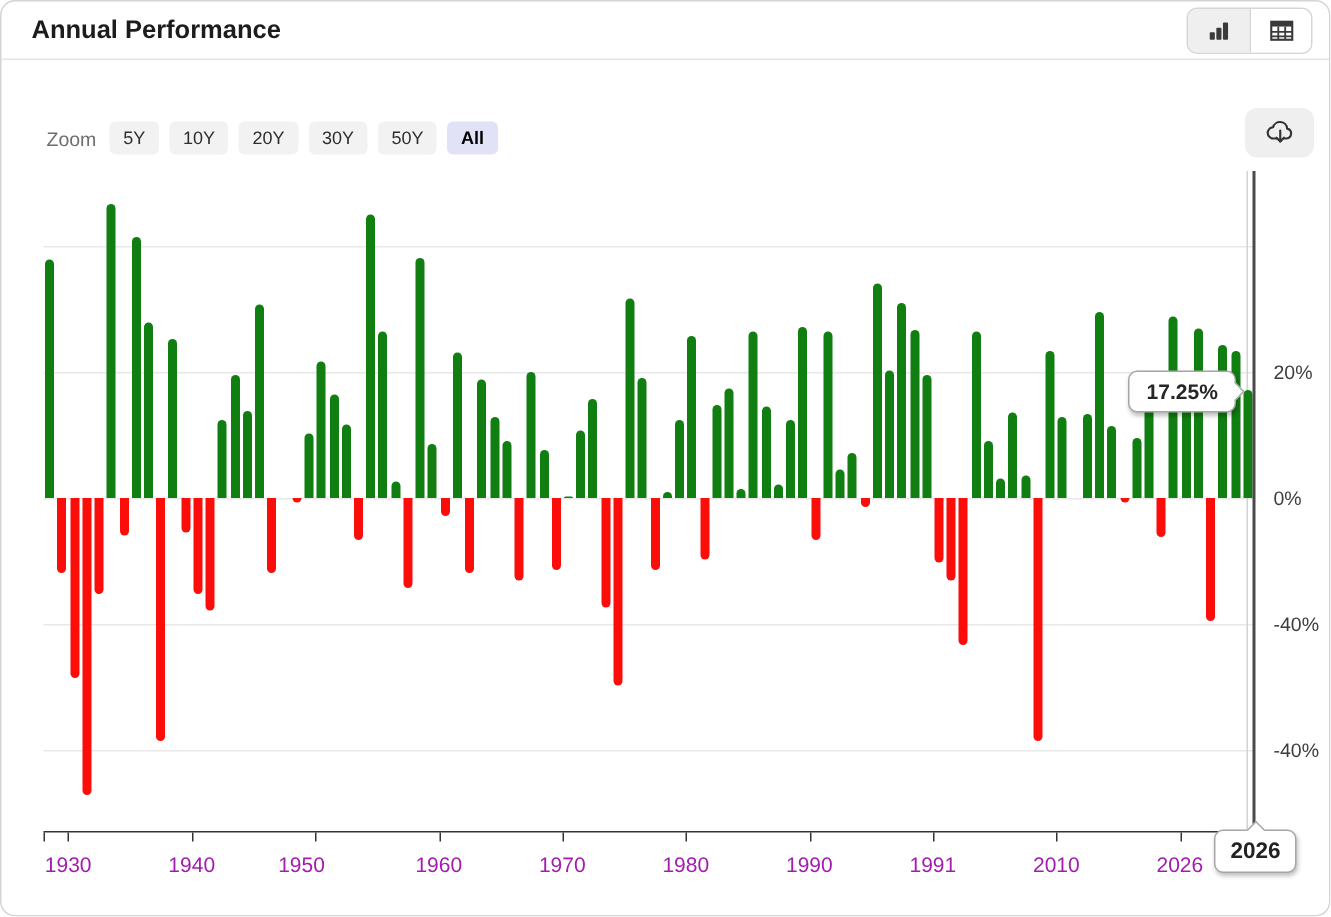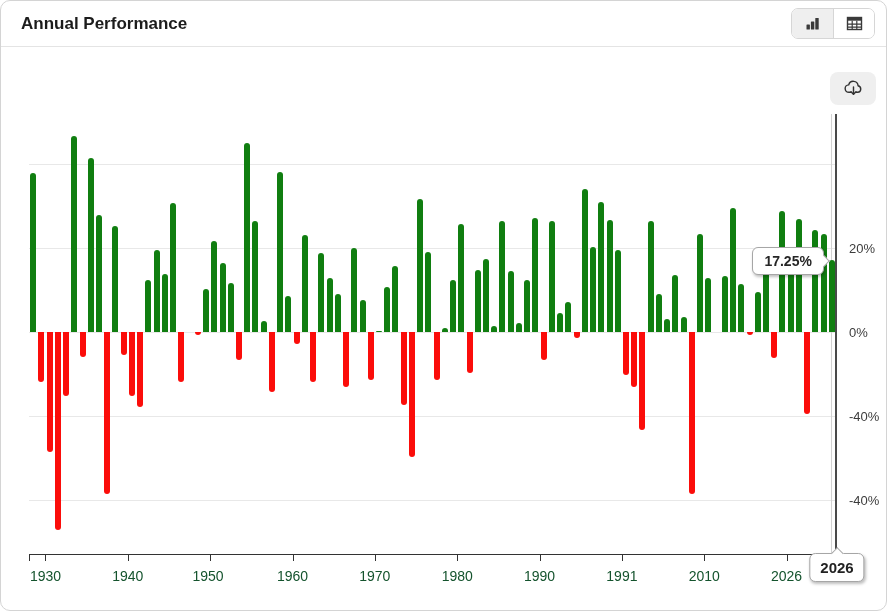--- a/index.html
+++ b/index.html
@@ -1,20 +1,20 @@
 <!DOCTYPE html>
 <html><head>
 <meta charset="utf-8">
 <style>
   html,body{margin:0;padding:0;background:#fff;}
   body{width:887px;height:611px;position:relative;font-family:"Liberation Sans",sans-serif;}
   .card{position:absolute;inset:0;background:#fff;border:1px solid #d4d4d4;border-radius:10px;box-sizing:border-box;overflow:hidden;}
 
   
-  .card-header{position:absolute;top:0;left:0;right:0;height:46px;border-bottom:1px solid #e4e4e4;
+  .card-header{position:absolute;top:0;left:0;right:0;height:39px;border-bottom:1px solid #e4e4e4;
     display:flex;align-items:center;justify-content:space-between;padding:0 11px 0 20px;box-sizing:border-box;}
   .title{font-size:17px;font-weight:700;color:#1c1c1c;margin:0;}
   .view-toggle{display:flex;border:1px solid #d6d6d6;border-radius:7px;overflow:hidden;background:#fff;}
   .toggle-btn{width:41px;height:29px;display:flex;align-items:center;justify-content:center;background:#fff;border:none;padding:0;cursor:pointer;}
   .toggle-btn.active{background:#efefef;}
   .toggle-btn + .toggle-btn{border-left:1px solid #d6d6d6;}
 
   
   .zoom-row{position:absolute;top:80px;left:30px;display:flex;align-items:center;gap:7px;z-index:3;}
   .zoom-label{font-size:13px;color:#6e6e6e;margin-right:2px;}
@@ -25,21 +25,21 @@
 
   
   #chart{position:absolute;inset:0;}
   .gridline{position:absolute;left:28px;width:807px;height:1px;background:#e8e8e8;}
   .ylab{position:absolute;left:848px;font-size:13px;color:#3d3d3d;transform:translateY(-50%);}
   .bar{position:absolute;}
   .xaxis-line{position:absolute;left:28px;top:553px;width:807px;height:1px;background:#333;}
   .yaxis-line{position:absolute;left:834px;top:113px;width:2px;height:440px;background:#4a4a4a;}
   .crosshair{position:absolute;width:1px;top:113px;height:440px;background:#d2d2d2;}
   .xtick{position:absolute;top:554px;width:1px;height:6px;background:#333;}
-  .xlab{position:absolute;top:567px;font-size:14px;color:#14532d;transform:translateX(-50%);}
+  .xlab{position:absolute;top:567px;font-size:14px;color:#a21caf;transform:translateX(-50%);}
 
   
   .tooltip-value{position:absolute;z-index:6;background:#fff;border:1px solid #a6a6a6;border-radius:6px;
     box-shadow:1px 2px 3px rgba(0,0,0,.25);font-size:14px;font-weight:700;color:#262626;padding:5px 11px;white-space:nowrap;}
   .tooltip-value::after{content:"";position:absolute;right:-5px;top:50%;width:8px;height:8px;background:#fff;
     border-top:1px solid #a6a6a6;border-right:1px solid #a6a6a6;transform:translateY(-50%) rotate(45deg);}
   .tooltip-year{position:absolute;z-index:6;background:#fff;border:1px solid #a6a6a6;border-radius:6px;
     box-shadow:1px 2px 3px rgba(0,0,0,.25);font-size:15px;font-weight:700;color:#222;padding:5px 10px;transform:translateX(-50%);}
   .tooltip-year::before{content:"";position:absolute;top:-5px;left:50%;width:8px;height:8px;background:#fff;
     border-top:1px solid #a6a6a6;border-left:1px solid #a6a6a6;transform:translateX(-50%) rotate(45deg);}
@@ -68,20 +68,31 @@
           <svg width="17" height="17" viewBox="0 0 17 17">
             <rect x="1.5" y="2.5" width="14" height="12" fill="none" stroke="#3a3a3a" stroke-width="1.4"></rect>
             <rect x="1.5" y="2.5" width="14" height="3.2" fill="#3a3a3a"></rect>
             <path d="M1.5 9.2h14M1.5 12.2h14M6.2 5.7v8.8M10.8 5.7v8.8" stroke="#3a3a3a" stroke-width="1.2" fill="none"></path>
           </svg>
         </span>
       </button>
     </div>
   </div>
 
+  <div class="zoom-row">
+    <span class="zoom-label">Zoom</span>
+    <span id="zoom-buttons" style="display:flex;gap:7px;">
+        <button class="zoom-btn">5Y</button>
+        <button class="zoom-btn">10Y</button>
+        <button class="zoom-btn">20Y</button>
+        <button class="zoom-btn">30Y</button>
+        <button class="zoom-btn">50Y</button>
+        <button class="zoom-btn active">All</button>
+      </span>
+  </div>
 
   <button class="download-btn">
     <span style="display:flex">
       <svg width="23" height="23" viewBox="0 0 24 24" fill="none" stroke="#333" stroke-width="1.5" stroke-linecap="round" stroke-linejoin="round">
         <path d="M9.3 16H7.4A3.9 3.9 0 0 1 7 8.2 5 5 0 0 1 16.8 9.1 3.5 3.5 0 0 1 16.4 16h-1.7"></path>
         <path d="M12 10.5V18"></path>
         <path d="M9.4 15.4 12 18l2.6-2.6"></path>
       </svg>
     </span>
   </button>
@@ -200,21 +211,21 @@
       <div class="xtick" style="left: 28px;"></div>
       <div class="ylab" style="top: 247px;">20%</div>
       <div class="ylab" style="top: 331px;">0%</div>
       <div class="ylab" style="top: 415px;">-40%</div>
       <div class="ylab" style="top: 499px;">-40%</div>
       <div class="xtick" style="left: 44.4694px;"></div>
       <div class="xlab" style="left: 44.4694px;">1930</div>
       <div class="xtick" style="left: 126.816px;"></div>
       <div class="xlab" style="left: 126.816px;">1940</div>
       <div class="xtick" style="left: 209.163px;"></div>
-      <div class="xlab" style="left: 207px; text-align: center;">1950</div>
+      <div class="xlab" style="left: 200px; text-align: center;">1950</div>
       <div class="xtick" style="left: 291.51px;"></div>
       <div class="xlab" style="left: 291.51px;">1960</div>
       <div class="xtick" style="left: 373.857px;"></div>
       <div class="xlab" style="left: 373.857px;">1970</div>
       <div class="xtick" style="left: 456.204px;"></div>
       <div class="xlab" style="left: 456.204px;">1980</div>
       <div class="xtick" style="left: 538.551px;"></div>
       <div class="xlab" style="left: 538.551px;">1990</div>
       <div class="xtick" style="left: 620.898px;"></div>
       <div class="xlab" style="left: 620.898px;">1991</div>

